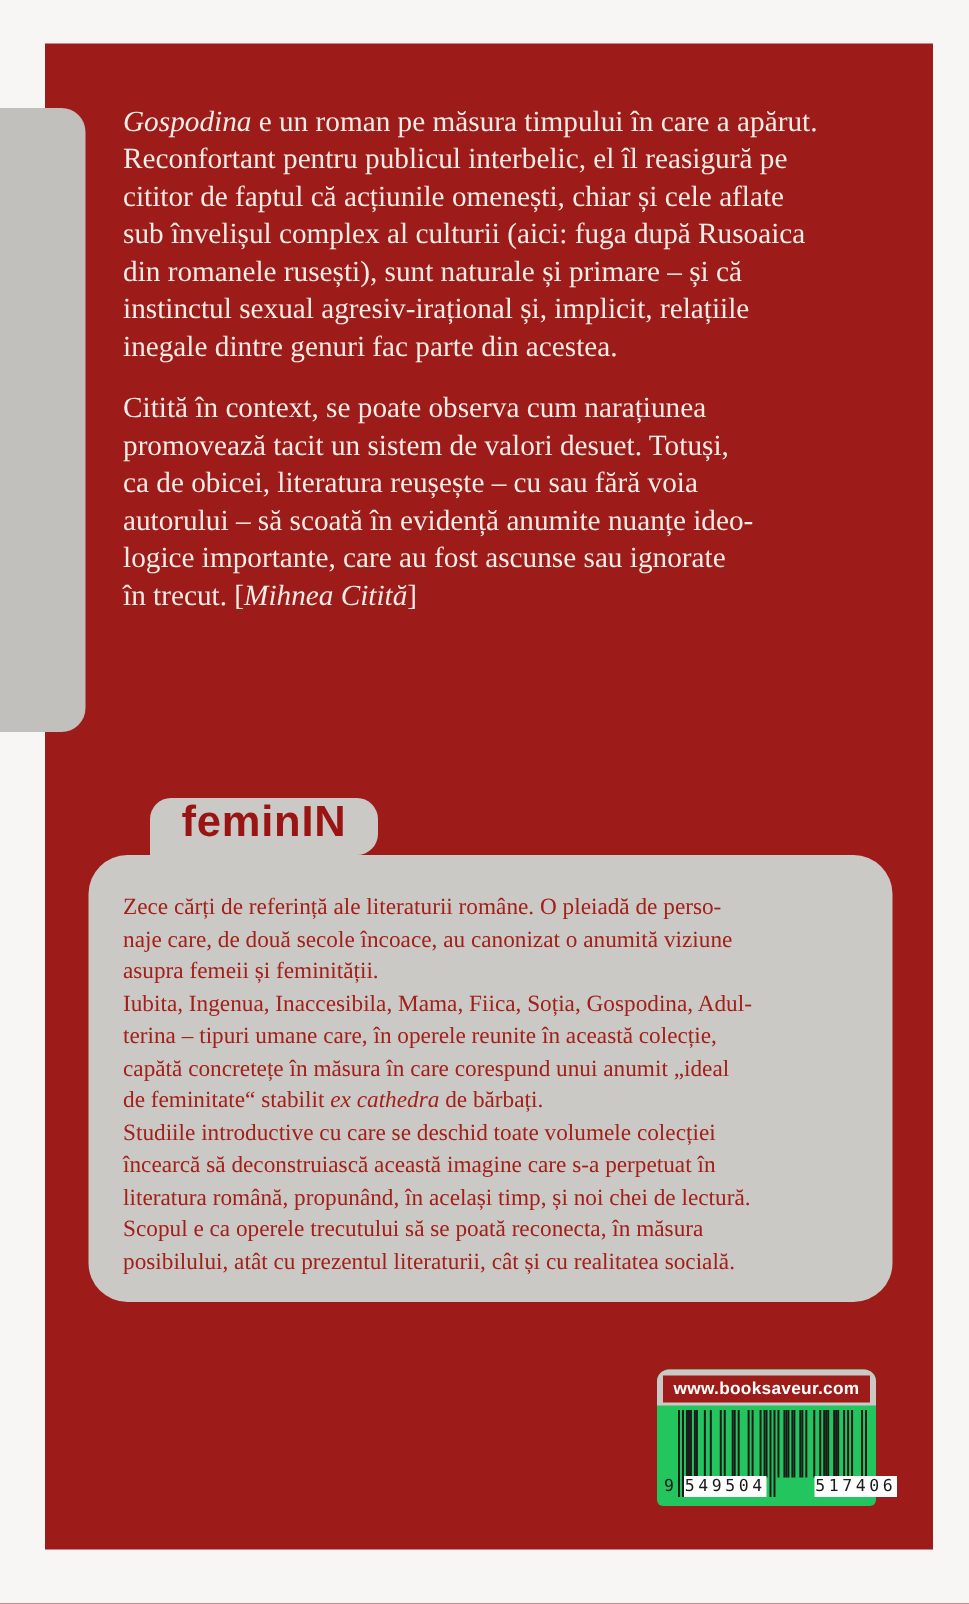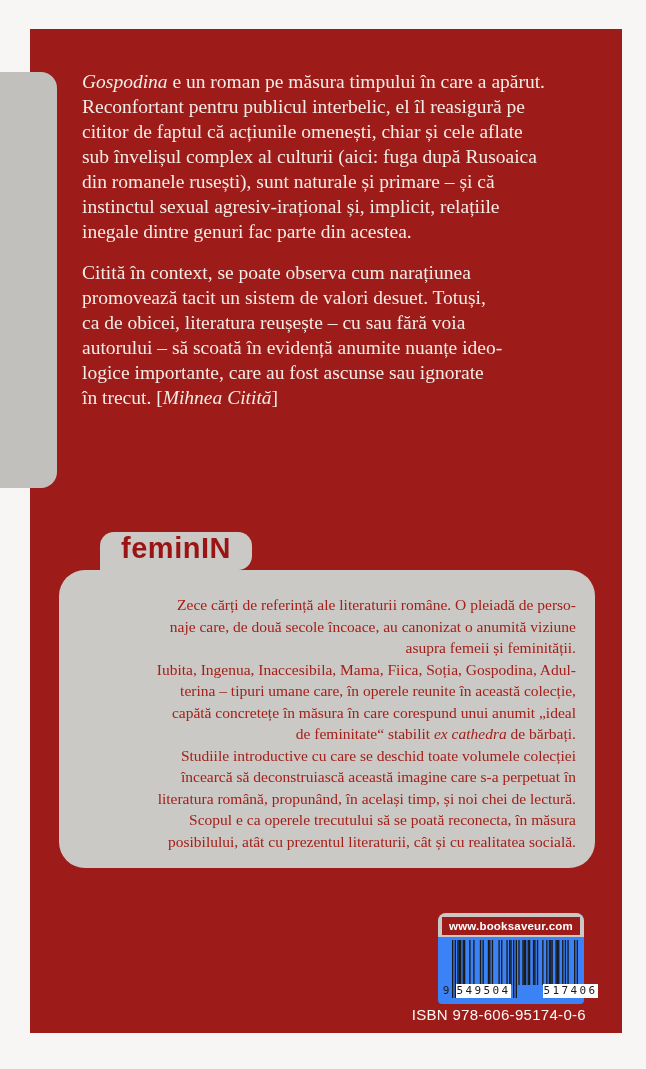--- a/index.html
+++ b/index.html
@@ -36,25 +36,24 @@
   .panel{
     position:absolute;left:29px;top:541px;width:536px;height:298px;
     background:var(--panel_gray,#CBC9C6);
     border-radius:26px;
   }
   .panel p{
     margin:0;position:absolute;left:23px;top:24px;width:494px;
     font-size:15.5px;line-height:21.5px;
     color:var(--panel_text_red,#A32019);
     white-space:pre-line;
-    text-align:right;
   }
   .bc-label{
     position:absolute;left:408px;top:884px;width:146px;height:91px;
-    background:#3b82f6;border-radius:8px 8px 4px 4px;
+    background:#22c55e;border-radius:8px 8px 4px 4px;
   }
   .bc-cap{
     position:absolute;top:0;left:0;right:0;height:24px;
     background:var(--panel_gray,#CBC9C6);
     border-radius:8px 8px 0 0;
   }
   .bc-band{
     position:absolute;top:4px;left:4px;right:4px;height:18px;
     background:var(--cover_red,#9D1B18);
     display:flex;align-items:center;justify-content:center;
@@ -167,17 +166,16 @@
         <rect x="85" y="0" width="1" height="45"></rect>
         <rect x="87" y="0" width="1" height="45"></rect>
         <rect x="92" y="0" width="1" height="58"></rect>
         <rect x="94" y="0" width="1" height="58"></rect>
       </svg>
     <span class="bd bd9">9</span>
     <span class="bd bdg1">549504</span>
     <span class="bd bdg2">517406</span>
   </div>
 
-  <div class="isbn">ISBN 978-606-95174-0-6</div>
 
 </div>
 
 <div class="spine-tab"></div>
 
 </body></html>

